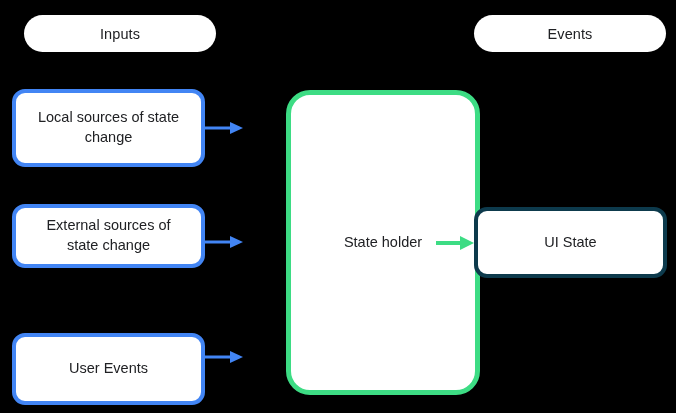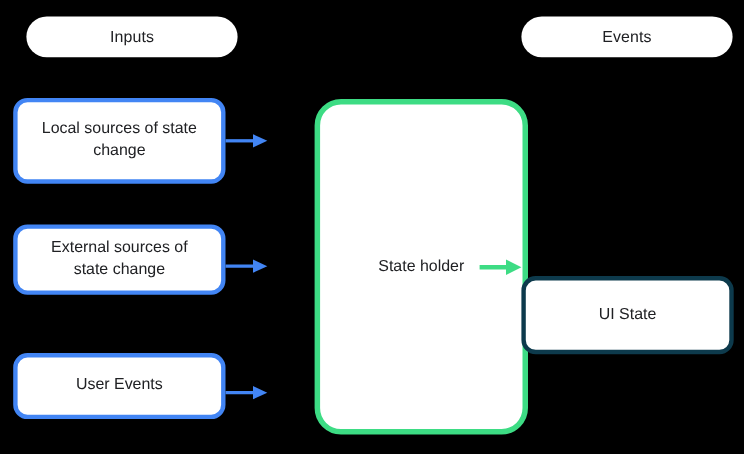--- a/index.html
+++ b/index.html
@@ -46,38 +46,37 @@
     padding: 6px 20px;
   }
   .node-input {
     left: 12px;
     width: 193px;
     border: 4px solid var(--input-border, #4285F4);
     border-radius: 13px;
   }
   .node-local    { top: 89px;  height: 78px; }
   .node-external { top: 204px; height: 64px; }
-  .node-user     { top: 321px; height: 60px; }
+  .node-user     { top: 333px; height: 72px; }
   .node-state-holder {
     left: 242px;
     top: 90px;
     width: 194px;
     height: 305px;
     border: 5px solid var(--processor-border, #3DDC84);
     border-radius: 24px;
     margin-left: 44px;
   }
   .node-ui-state {
     left: 474px;
     top: 207px;
     width: 193px;
     height: 71px;
     border: 4px solid var(--output-border, #0D3A4C);
     border-radius: 13px;
-    margin-top: 44px;
   }
   .arrow-layer {
     position: absolute;
     left: 0;
     top: 0;
     width: 676px;
     height: 413px;
     pointer-events: none;
   }
   .arrow-blue-line  { stroke: var(--arrow-blue, #4285F4);  stroke-width: 3; }

